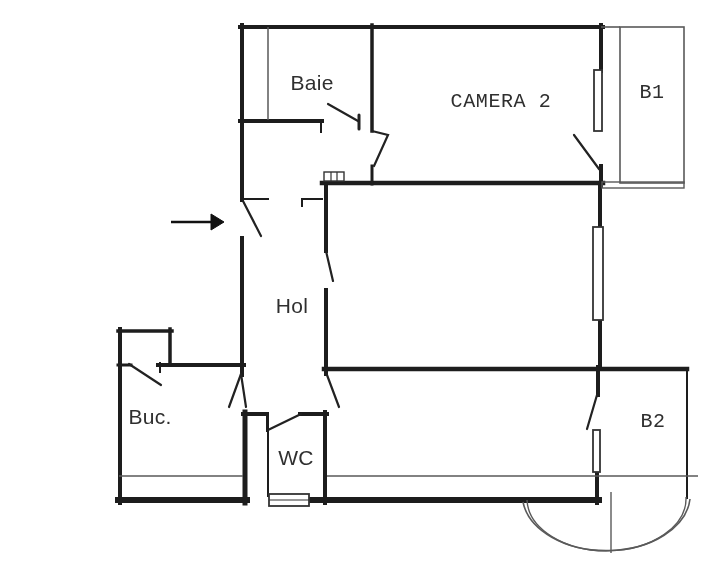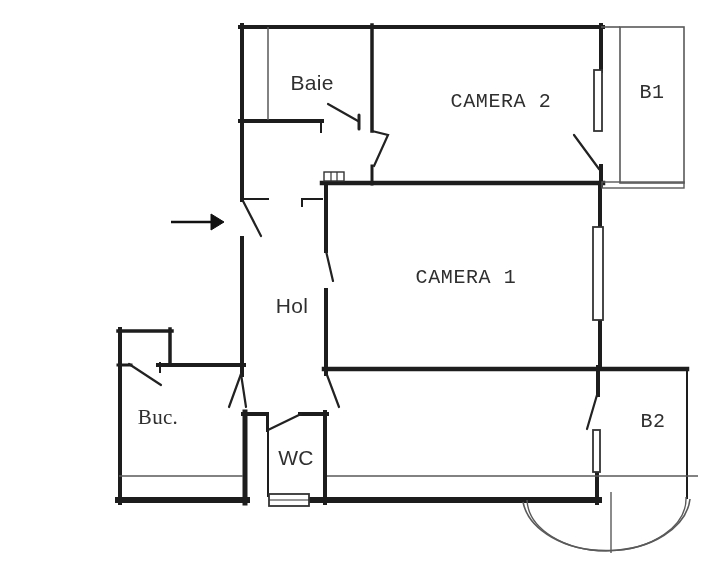--- a/index.html
+++ b/index.html
@@ -123,19 +123,18 @@
 
     <g stroke="#111111" fill="#111111">
       <path d="M171,222 H211" stroke-width="2.5"></path>
       <polygon points="211,214 224,222 211,230" stroke-width="1"></polygon>
     </g>
   </svg>
 
   <div class="room-label lbl-word" style="left:312px;top:83px;">Baie</div>
   <div class="room-label lbl-caps" style="left:501px;top:101px;">CAMERA 2</div>
   <div class="room-label lbl-caps" style="left:652px;top:92px;">B1</div>
-  <div class="room-label lbl-caps" style="left:466px;top:277px;">CAMERA 1</div>
   <div class="room-label lbl-word" style="left:292px;top:306px;">Hol</div>
-  <div class="room-label lbl-word" style="left:158px;top:417px;font-family:Liberation Serif, serif;">Buc.</div>
+  <div class="room-label lbl-word" style="left:150px;top:417px;">Buc.</div>
   <div class="room-label lbl-word" style="left:296px;top:458px;">WC</div>
   <div class="room-label lbl-caps" style="left:653px;top:421px;">B2</div>
 
 </div>
 
 </body></html>

